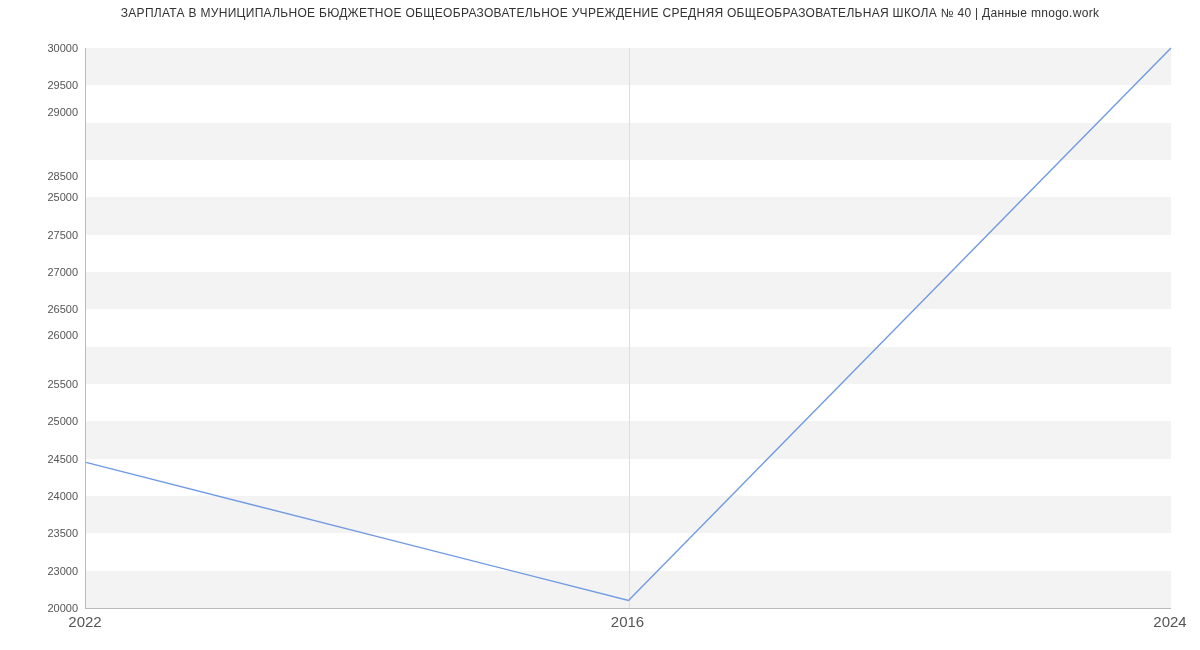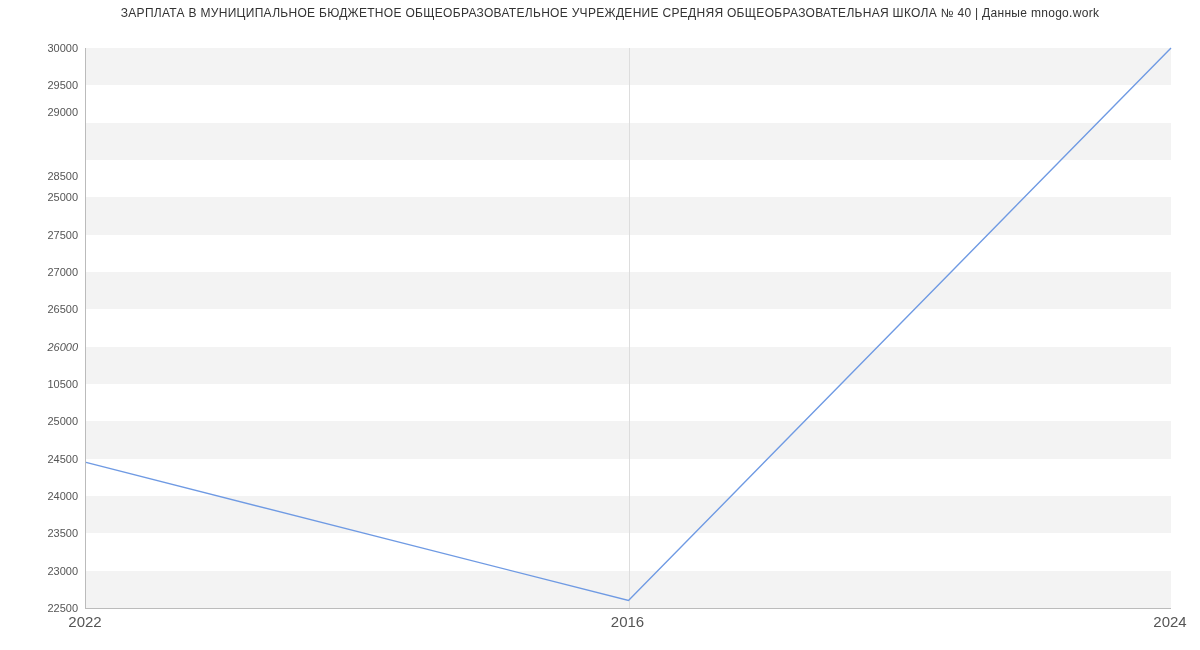--- a/index.html
+++ b/index.html
@@ -87,28 +87,28 @@
       <div class="grid-band" style="top: 298.667px; height: 37.3333px;"></div>
       <div class="grid-band" style="top: 224px; height: 37.3333px;"></div>
       <div class="grid-band" style="top: 149.333px; height: 37.3333px;"></div>
       <div class="grid-band" style="top: 74.6667px; height: 37.3333px;"></div>
       <div class="grid-band" style="top: 0px; height: 37.3333px;"></div>
       <div class="v-grid" style="left: 542.5px;"></div>
       <svg class="line-layer" id="svg-layer">
         <polyline points="0,414.4 542.5,552.5333333333333 1085,0" fill="none" stroke="#6f9ae3" stroke-width="1.4"></polyline>
       </svg>
   </div>
-<div class="y-tick-label" style="top: 608px;">22500</div>
+<div class="y-tick-label" style="top: 608px;">20000</div>
     <div class="y-tick-label" style="top: 570.667px;">23000</div>
     <div class="y-tick-label" style="top: 533.333px;">23500</div>
     <div class="y-tick-label" style="top: 496px;">24000</div>
     <div class="y-tick-label" style="top: 458.667px;">24500</div>
     <div class="y-tick-label" style="top: 421.333px;">25000</div>
-    <div class="y-tick-label" style="top: 384px;">10500</div>
-    <div class="y-tick-label" style="top: 347px; font-style: italic;">26000</div>
+    <div class="y-tick-label" style="top: 384px;">25500</div>
+    <div class="y-tick-label" style="top: 335px;">26000</div>
     <div class="y-tick-label" style="top: 309.333px;">26500</div>
     <div class="y-tick-label" style="top: 272px;">27000</div>
     <div class="y-tick-label" style="top: 234.667px;">27500</div>
     <div class="y-tick-label" style="top: 197.333px;">25000</div>
     <div class="y-tick-label" style="top: 176px;">28500</div>
     <div class="y-tick-label" style="top: 112px;">29000</div>
     <div class="y-tick-label" style="top: 85.3333px;">29500</div>
     <div class="y-tick-label" style="top: 48px;">30000</div>
     <div class="x-tick-label" style="left: 85px;">2022</div>
     <div class="x-tick-label" style="left: 627.5px;">2016</div>

